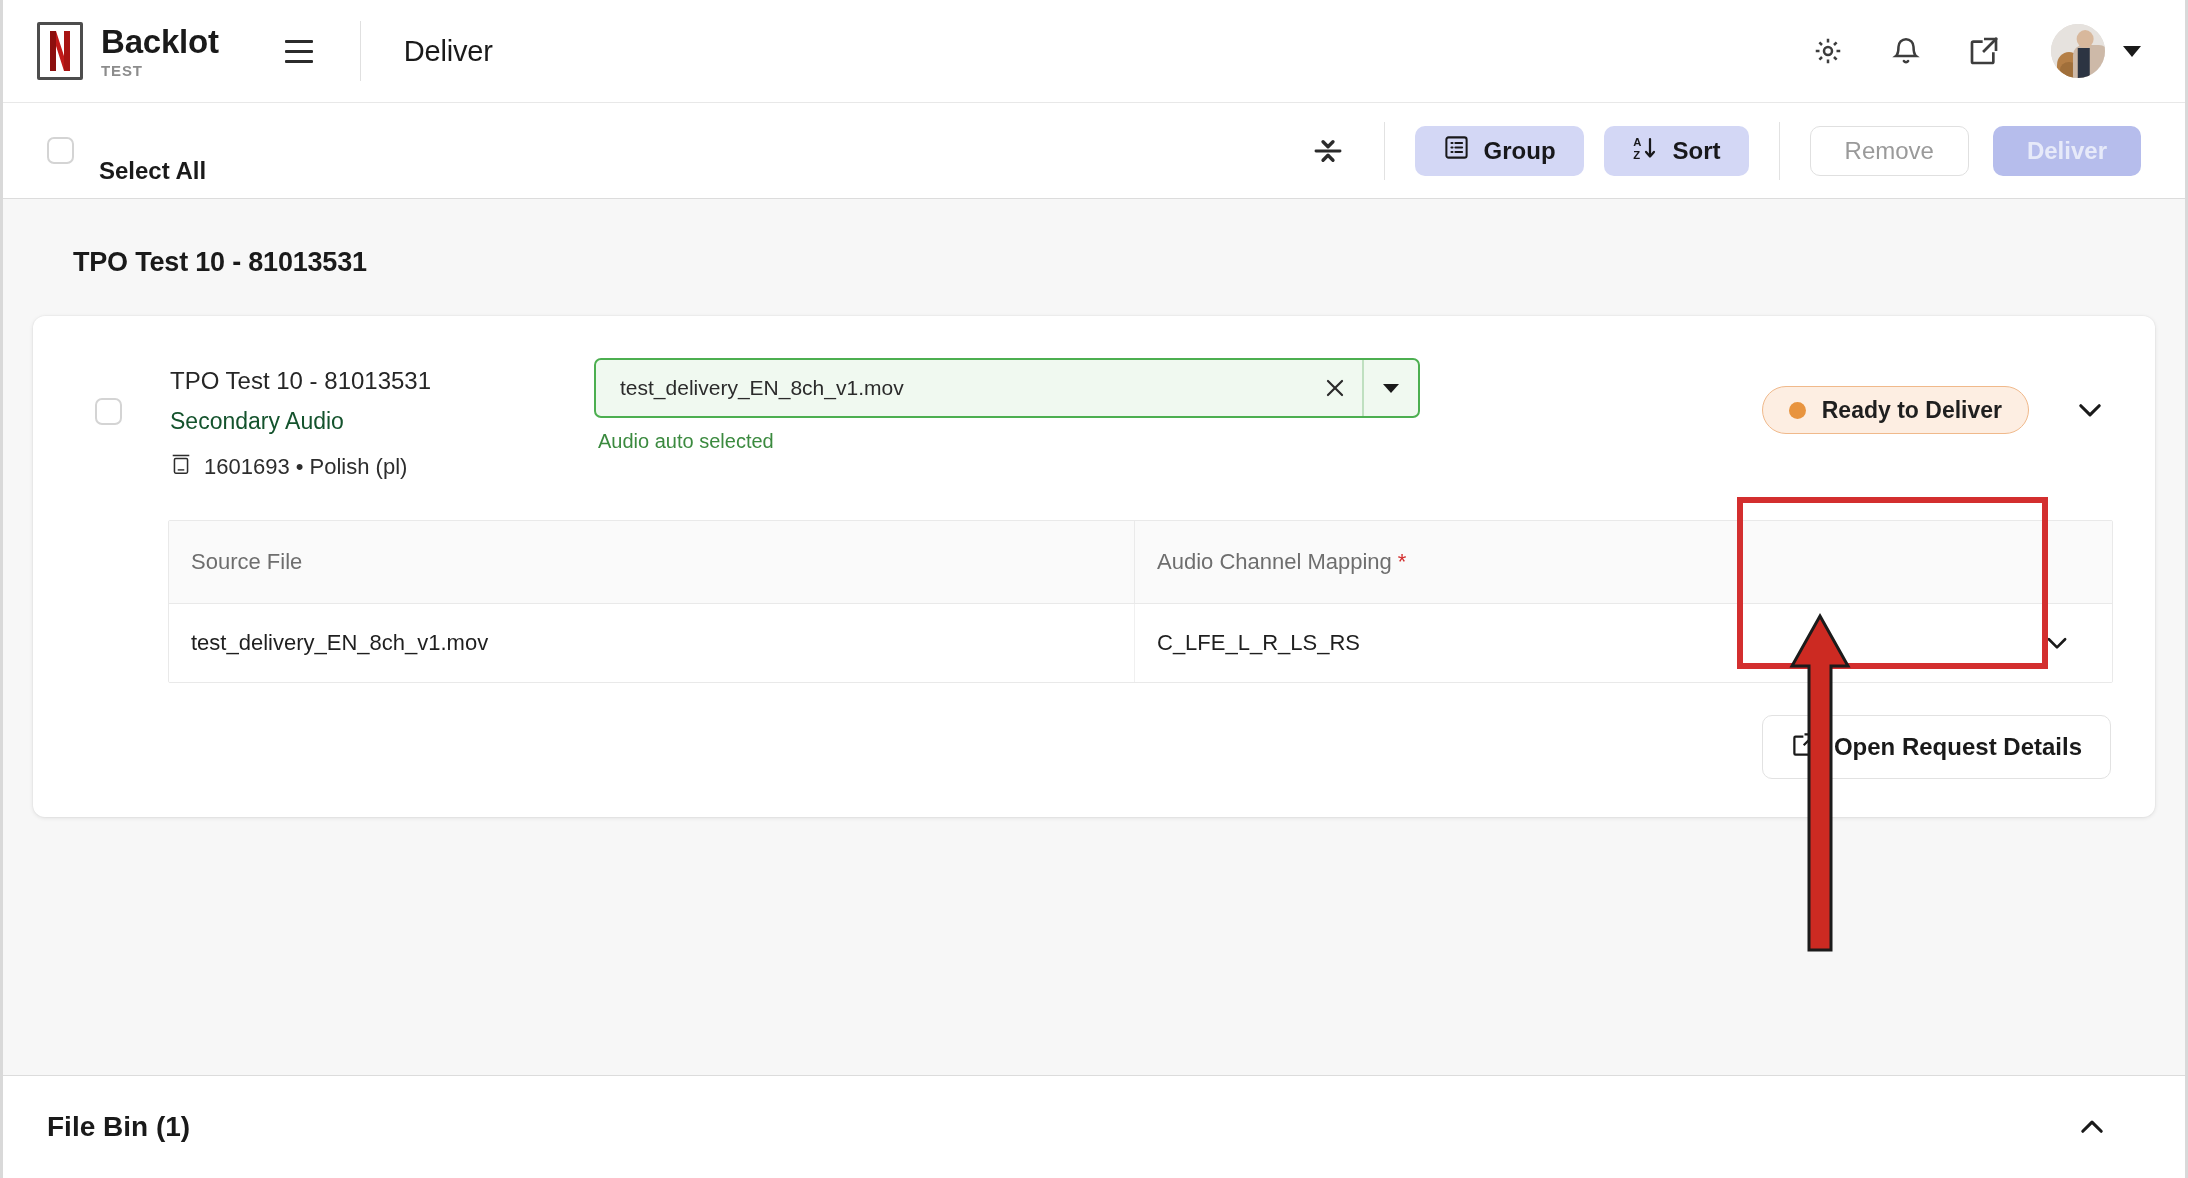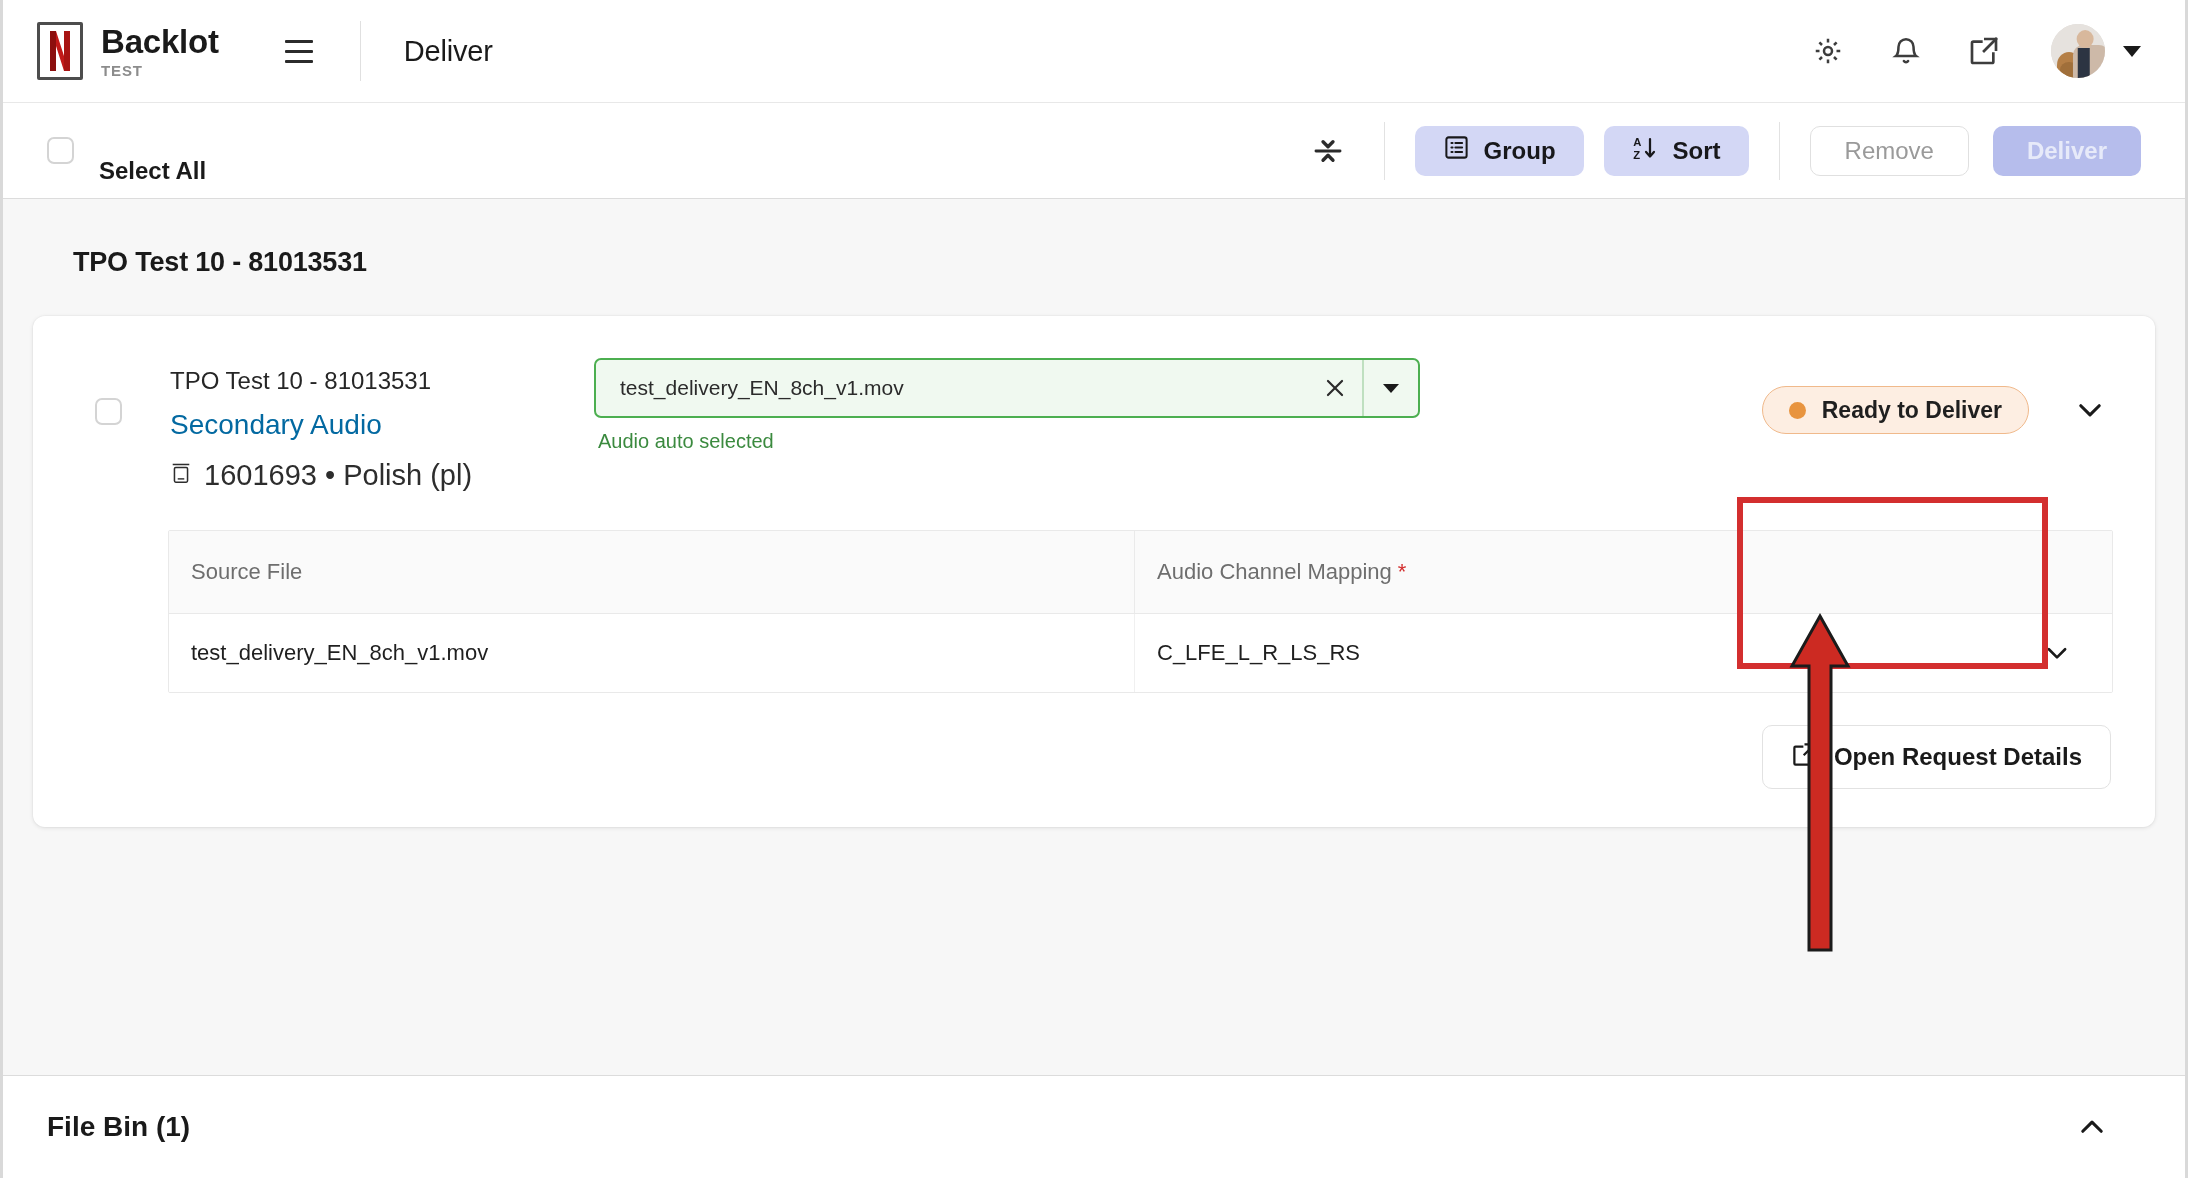--- a/index.html
+++ b/index.html
@@ -274,31 +274,31 @@
     margin-left: 48px;
     width: 420px;
     flex-shrink: 0;
   }
   .ri-line1 {
     font-size: 24px;
     color: #262626;
     line-height: 1.45;
   }
   .ri-line2 {
-    font-size: 28px;
-    color: #0369a1;
+    font-size: 23px;
+    color: #14532d;
     line-height: 1.45;
     margin-top: 6px;
   }
   .ri-meta {
     display: flex;
     align-items: center;
     gap: 12px;
     margin-top: 14px;
-    font-size: 29px;
+    font-size: 22px;
     color: #2d2d2d;
   }
   .sel-wrap {
     margin-left: 4px;
     width: 826px;
     flex-shrink: 0;
     margin-top: -6px;
   }
   .select-box {
     height: 60px;

